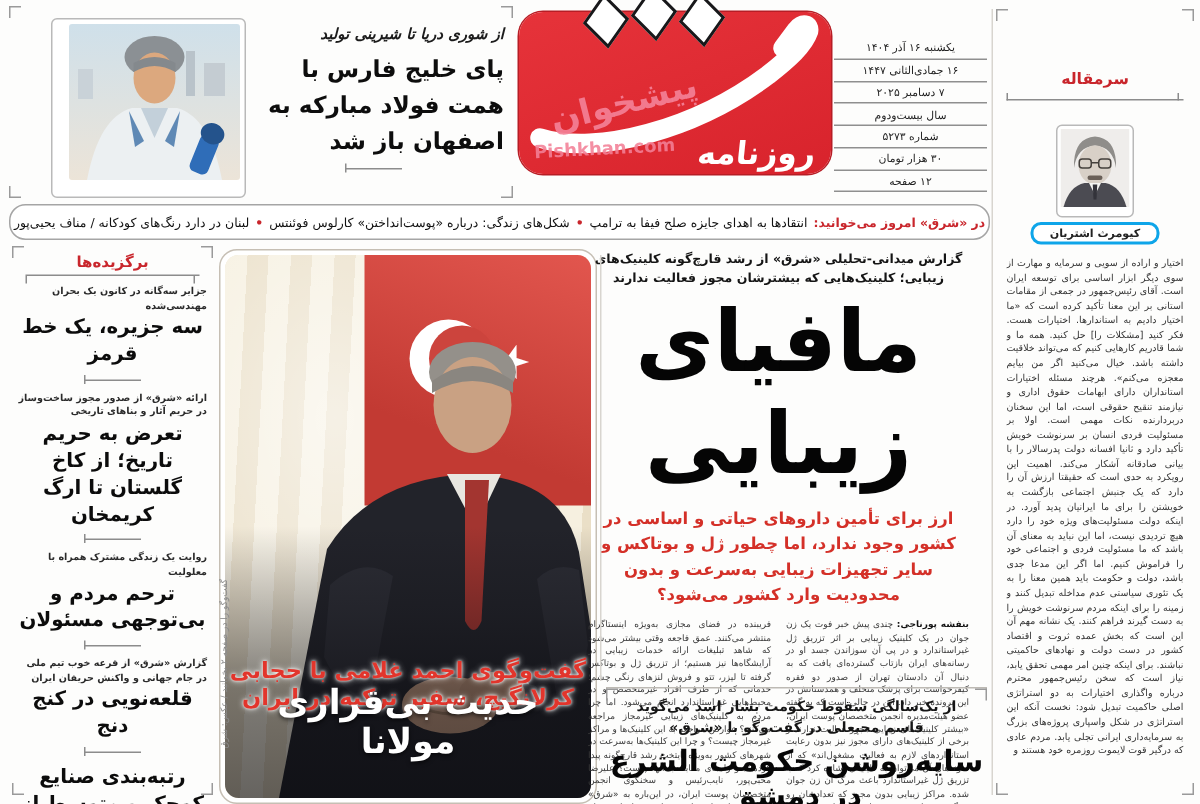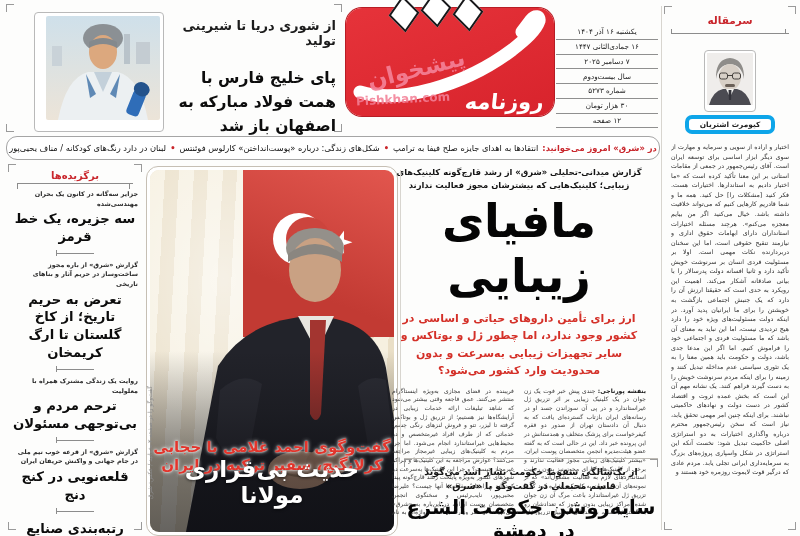--- a/index.html
+++ b/index.html
@@ -23,66 +23,66 @@
   .wm{position:absolute;left:366px;top:56px;color:rgba(243,128,150,.92);font-size:23px;font-weight:700;transform:rotate(-14deg);z-index:6;}
   .wm2{position:absolute;left:356px;top:92px;color:rgba(243,128,150,.88);font-size:12px;font-weight:700;transform:rotate(-3deg);z-index:6;direction:ltr;}
   .dateline{position:absolute;left:556px;top:25px;width:102px;}
   .drow{font-size:7.2px;color:#222;text-align:center;padding:2.2px 0 2.6px;border-bottom:1px solid #8f8f8f;font-weight:400;}
   .drow:last-child{border-bottom:1px solid #8f8f8f;}
   
   .tl-block{position:absolute;left:6px;top:4px;width:336px;height:128px;}
   .tl-photo{position:absolute;left:28px;top:8px;width:122px;height:112px;background:#fff;border:1px solid #b9b9b9;border-radius:4px;padding:3px;}
   .tl-photo svg{display:block;border-radius:2px;}
   .tl-text{position:absolute;right:6px;top:14px;width:174px;text-align:right;}
-  .tl-kicker{font-size:13px;font-weight:700;color:#1c1c1c;margin-bottom:18px;}
+  .tl-kicker{font-size:10px;font-weight:700;color:#1c1c1c;margin-bottom:5px;font-style:italic;}
   .tl-headline{font-size:15.5px;font-weight:900;color:#0d0d0d;line-height:1.55;}
   
   .ticker{position:absolute;left:6px;top:136px;width:652px;height:22px;border:1px solid #a5a5a5;border-radius:11px;display:flex;align-items:center;justify-content:center;gap:4px;font-size:8.3px;white-space:nowrap;overflow:hidden;background:#fff;}
   .t-lead{color:#c9262c;font-weight:900;}
   .t-b{color:#c9262c;font-weight:900;}
   
   .hl{position:absolute;left:8px;top:164px;width:134px;height:366px;display:flex;flex-direction:column;align-items:center;gap:2px;padding-top:6px;box-sizing:border-box;}
   .hl-title{color:#c9262c;font-size:10px;font-weight:900;letter-spacing:1px;}
   .hl-rule{width:86%;height:5px;border-bottom:1px solid #8c8c8c;margin-bottom:4px;position:relative;}
   .hl-rule::before,.hl-rule::after{content:"";position:absolute;top:1px;width:3px;height:5px;border-left:1px solid #8c8c8c;}
   .hl-rule::before{left:0;} .hl-rule::after{right:0;}
   .hl-kicker{font-size:6.4px;font-weight:700;color:#2a2a2a;text-align:right;line-height:1.5;padding:0 4px;}
   .hl-head{font-size:13.2px;font-weight:900;color:#0c0c0c;text-align:center;line-height:1.35;padding:1px 2px;}
   .portrait{background:#fff;border:1px solid #b9b9b9;border-radius:4px;padding:2px;}
-  .cartouche{border:4px solid #0ea5e9;border-radius:7px;font-size:7.4px;font-weight:700;color:#222;padding:1px 11px;margin-top:3px;background:#fff;}
+  .cartouche{border:2px solid #0ea5e9;border-radius:7px;font-size:7.4px;font-weight:700;color:#222;padding:1px 11px;margin-top:3px;background:#fff;}
   
   .cphoto{position:absolute;left:146px;top:166px;width:252px;height:370px;background:#fff;border:1px solid #c6bfb4;border-radius:12px;padding:3px;box-sizing:border-box;}
   .cp-in{position:relative;width:100%;height:100%;border-radius:9px;overflow:hidden;background:#efe8d6;}
   .curtain{position:absolute;inset:0;background:repeating-linear-gradient(93deg,#f6f0e0 0 15px,#eadfc7 15px 29px);}
   .curtain::after{content:"";position:absolute;inset:0;background:radial-gradient(ellipse at 30% 30%,rgba(255,255,255,.55),rgba(255,255,255,0) 60%);}
   .flag{position:absolute;left:38%;right:0;top:0;height:46%;background:linear-gradient(200deg,#e2564e,#c23a33 70%);}
   .cres{position:absolute;left:20%;top:26%;width:52px;height:52px;border-radius:50%;background:#fff;}
   .cres::after{content:"";position:absolute;left:13px;top:4px;width:44px;height:44px;border-radius:50%;background:#cc443d;}
   .star{position:absolute;left:56%;top:34%;color:#fff;font-size:30px;transform:rotate(18deg);line-height:1;}
   .man{position:absolute;inset:0;}
   .shade{position:absolute;inset:0;background:linear-gradient(180deg,rgba(0,0,0,0) 50%,rgba(14,14,18,.28) 66%,rgba(9,9,13,.5) 80%,rgba(6,6,10,.6) 100%);}
   .cp-kicker{position:absolute;left:0;right:0;bottom:58px;text-align:center;font-size:15px;font-weight:900;color:#e2352c;text-shadow:0 0 2px #fff,0 0 4px rgba(255,255,255,.9);}
   .cp-head{position:absolute;left:0;right:0;bottom:24px;text-align:center;font-size:23px;font-weight:900;color:#fff;text-shadow:0 1px 3px rgba(0,0,0,.6);}
   .cp-credit{position:absolute;left:-1px;bottom:36px;writing-mode:vertical-rl;transform:rotate(180deg);font-size:6px;color:#8a8a8a;letter-spacing:.3px;}
   
   .main{position:absolute;left:392px;top:166px;width:254px;}
   .m-kicker{font-size:8.4px;font-weight:900;text-align:center;line-height:1.55;color:#151515;}
-  .m-head{font-size:46px;font-weight:900;text-align:center;color:#050505;line-height:1.2;margin-top:2px;}
+  .m-head{font-size:57px;font-weight:900;text-align:center;color:#050505;line-height:1.2;margin-top:2px;}
   .m-sub{color:#d43028;font-size:11px;font-weight:900;text-align:center;line-height:1.55;margin-top:6px;}
   .m-cols{display:flex;gap:10px;margin-top:8px;height:128px;overflow:hidden;}
   .m-col{flex:1;font-size:6px;line-height:1.45;text-align:justify;color:#3a3a3a;}
   .m-col b{color:#111;}
   .m-footer{font-size:6.4px;font-weight:700;color:#b5362c;text-align:left;margin-top:3px;}
   
   .bottom{position:absolute;left:404px;top:458px;width:254px;height:76px;border-top:1px solid #bdbab4;padding-top:6px;box-sizing:border-box;}
   .b-kicker{font-size:9.4px;font-weight:900;text-align:center;line-height:1.5;color:#151515;}
   .b-head{font-size:19.5px;font-weight:900;text-align:center;color:#060606;margin-top:3px;}
   
   .edit{position:absolute;left:664px;top:6px;width:132px;height:524px;padding:8px 7px;box-sizing:border-box;display:flex;flex-direction:column;align-items:center;}
-  .e-sec{color:#c9262c;font-size:10.5px;font-weight:900;letter-spacing:1px;}
+  .e-sec{color:#c9262c;font-size:10.5px;font-weight:900;letter-spacing:1px;margin-top:33px;}
   .e-rule{width:100%;height:5px;border-bottom:1px solid #8c8c8c;position:relative;margin:2px 0 8px;}
   .e-rule::before,.e-rule::after{content:"";position:absolute;top:1px;width:3px;height:5px;border-left:1px solid #8c8c8c;}
   .e-rule::before{left:0;}.e-rule::after{right:0;}
   .e-title{font-size:14.5px;font-weight:900;text-align:center;line-height:1.6;color:#0c0c0c;}
   .e-body{font-size:6.3px;line-height:1.52;text-align:justify;color:#2f2f2f;margin-top:8px;overflow:hidden;}
 </style>
 </head>
 <body>
 
 <div class="page">
@@ -163,21 +163,21 @@
     <div class="hl-title">برگزیده‌ها</div>
     <div class="hl-rule"></div>
 
     <div>
       <div class="hl-kicker">جزایر سه‌گانه در کانون یک بحران مهندسی‌شده</div>
       <div class="hl-head">سه جزیره، یک خط قرمز</div>
       <div class="orn"></div>
     </div>
 
     <div>
-      <div class="hl-kicker">گزارش «شرق» از باره مجوز ساخت‌وساز در حریم آثار و بناهای تاریخی</div>
+      <div class="hl-kicker">ارائه «شرق» از صدور مجوز ساخت‌وساز در حریم آثار و بناهای تاریخی</div>
       <div class="hl-head">تعرض به حریم تاریخ؛ از کاخ گلستان تا ارگ کریمخان</div>
       <div class="orn"></div>
     </div>
 
     <div>
       <div class="hl-kicker">روایت یک زندگی مشترک همراه با معلولیت</div>
       <div class="hl-head">ترحم مردم و بی‌توجهی مسئولان</div>
       <div class="orn"></div>
     </div>
 

